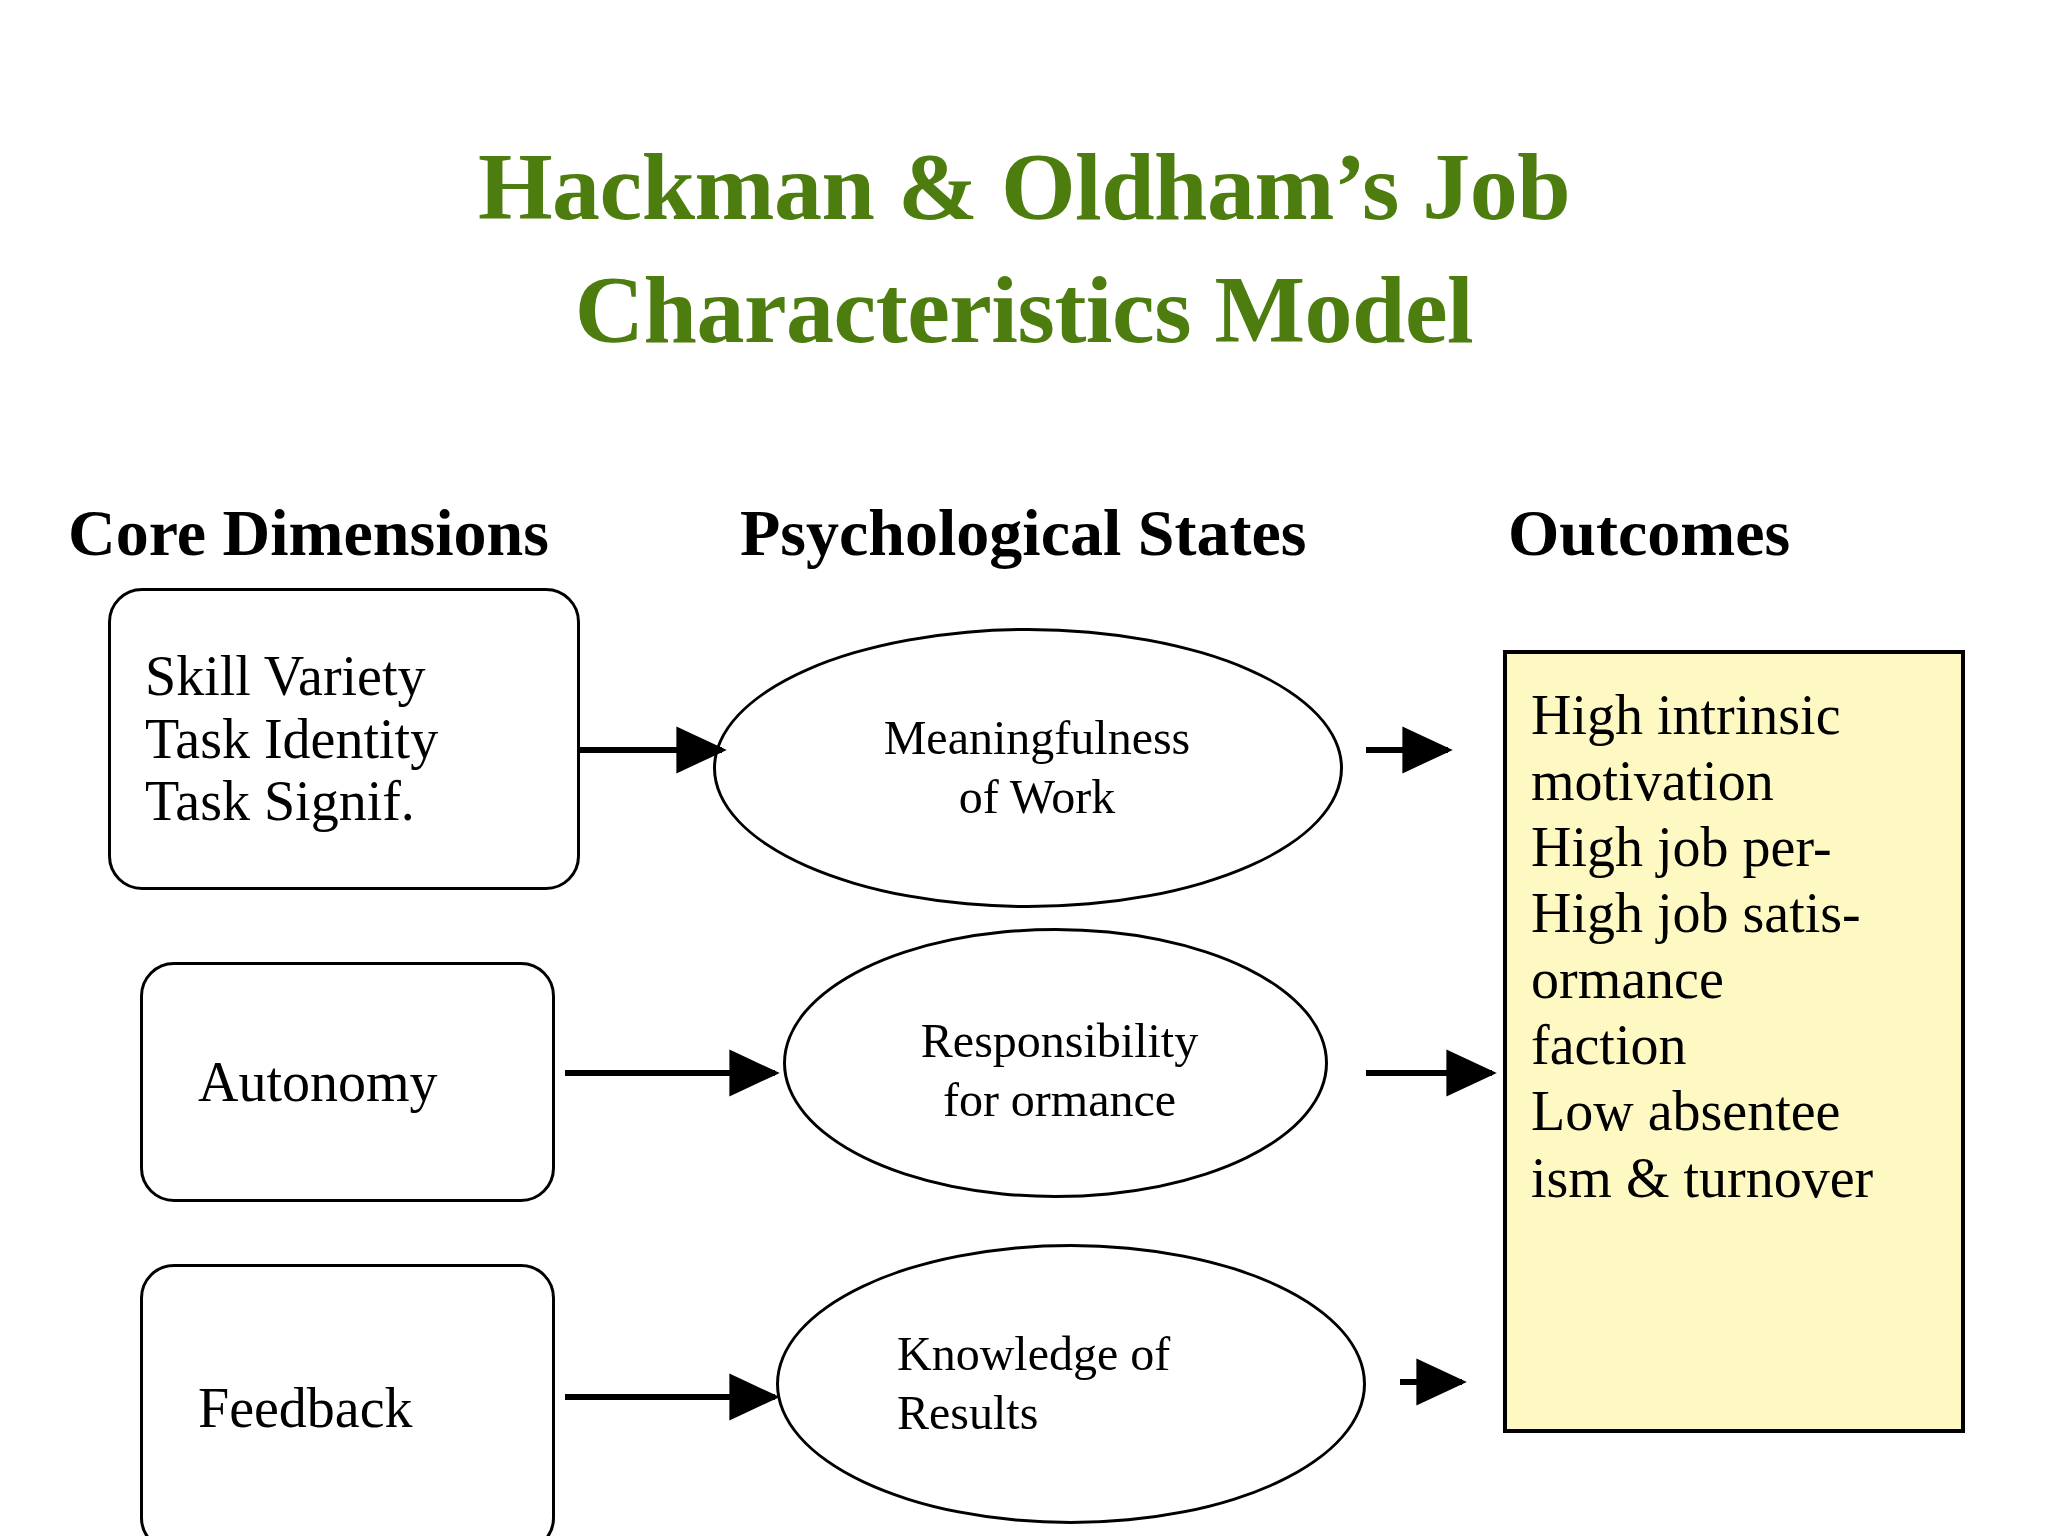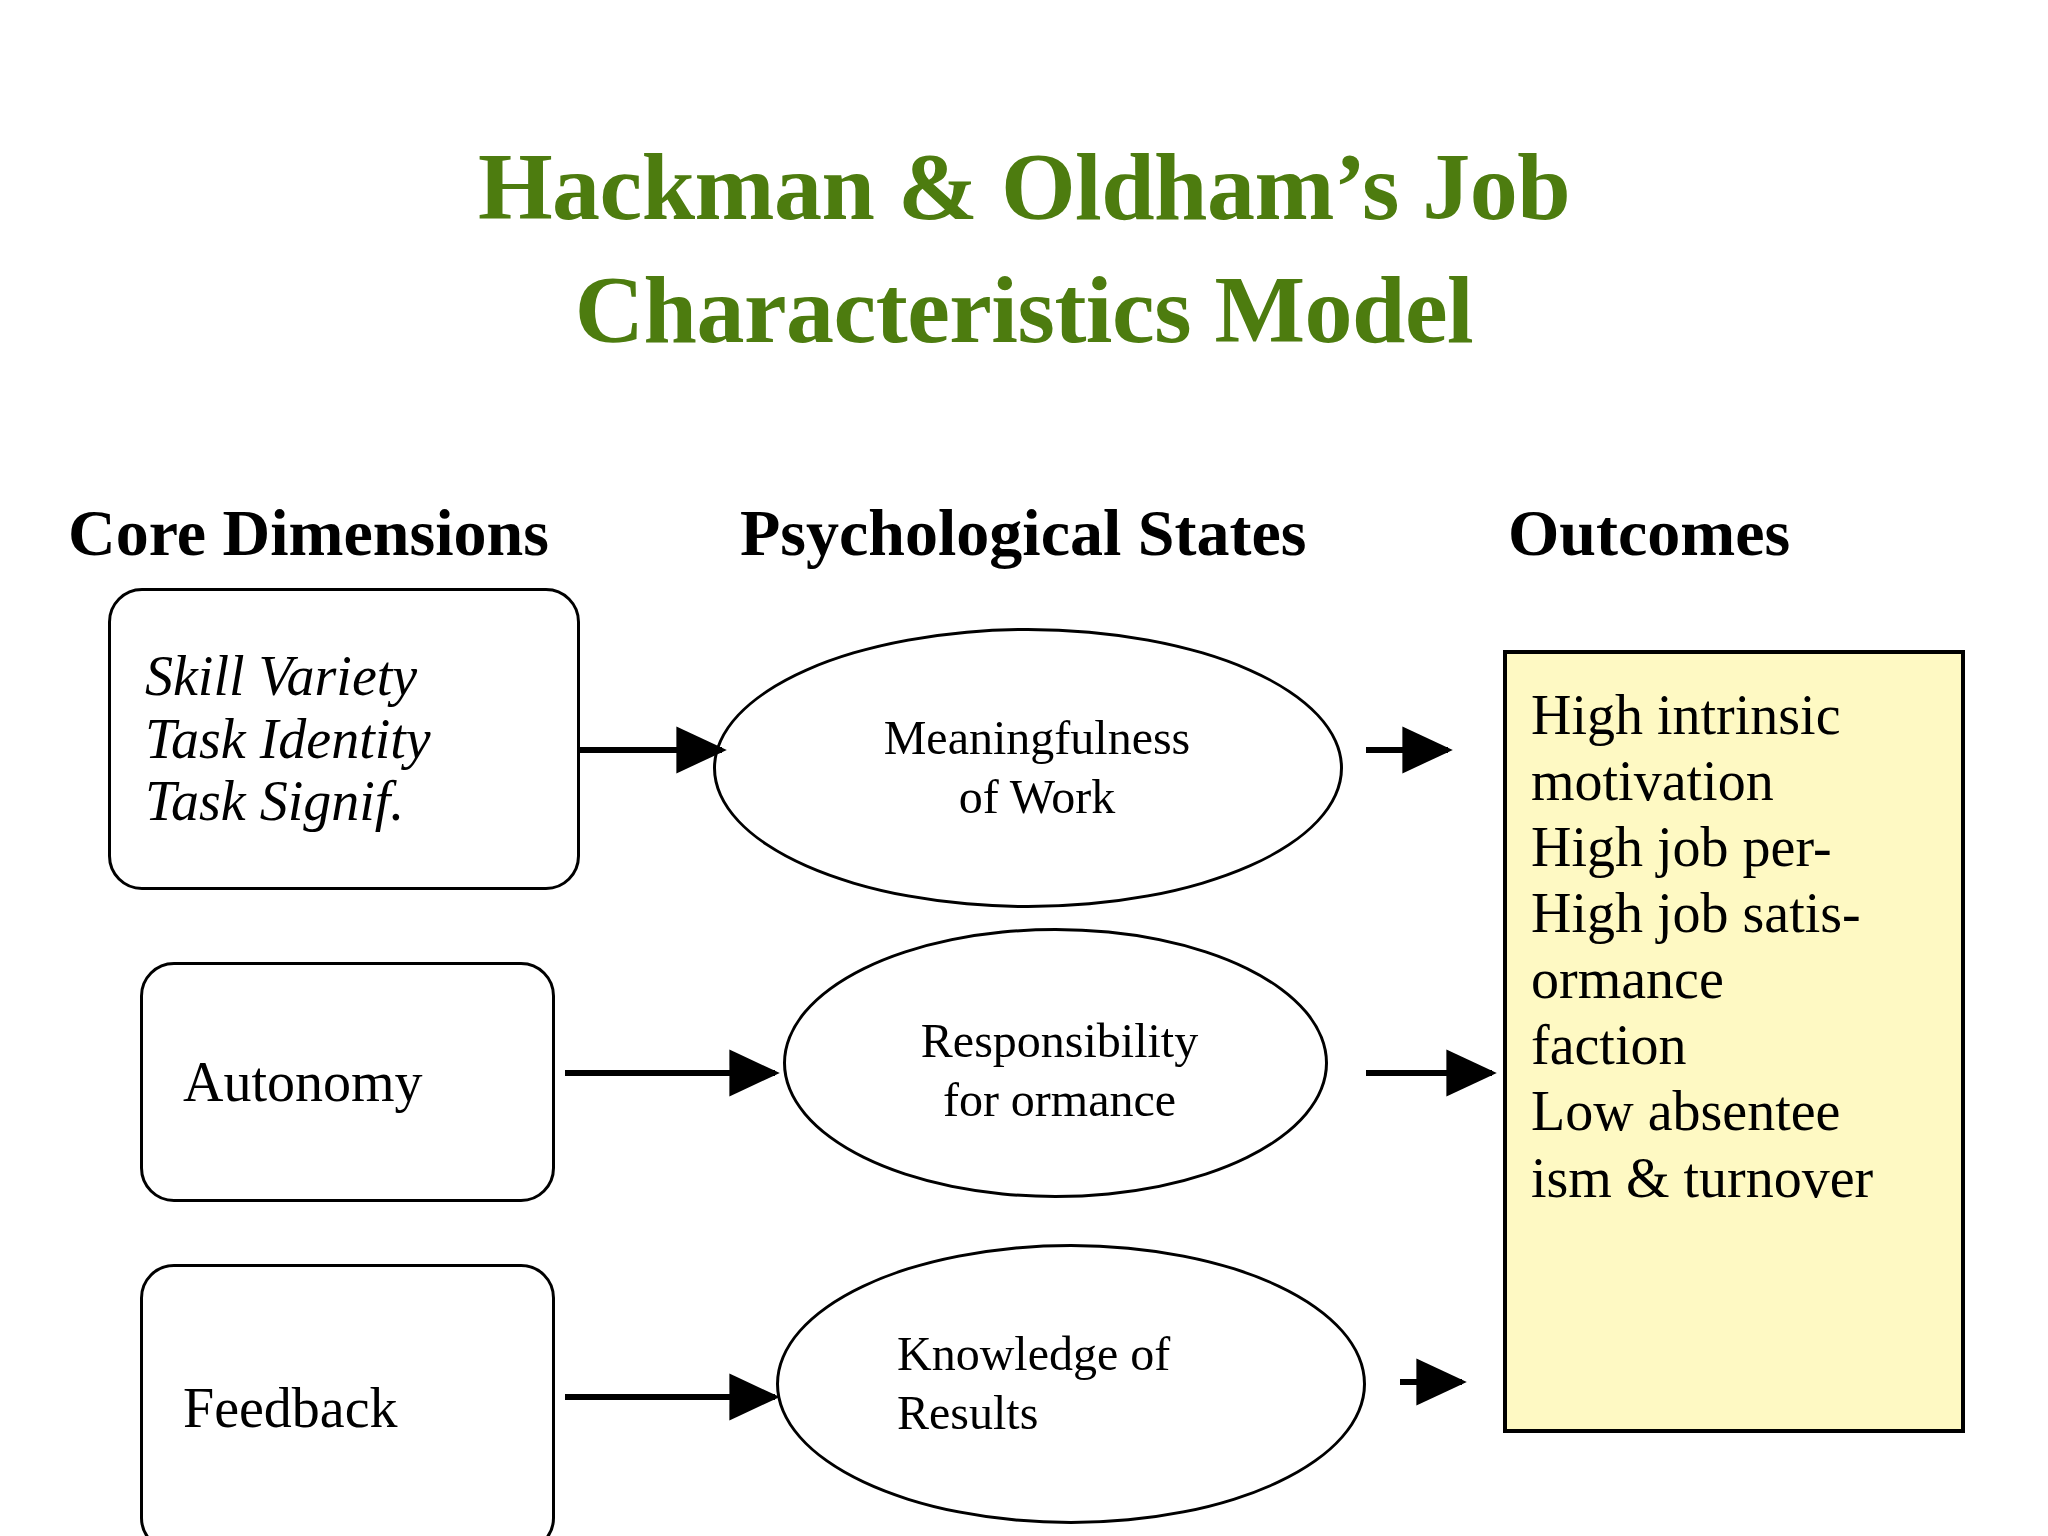--- a/index.html
+++ b/index.html
@@ -59,26 +59,26 @@
     justify-content: center;
   }
   .dim-box .lines {
     padding-left: 34px;
     font-size: 56px;
     line-height: 1.12;
     white-space: nowrap;
   }
   .dim-box .lines span { display: block; }
 
-  #box-core   { left: 108px; top: 588px;  width: 472px;  height: 302px; font-style: italic; }
+  #box-core   { left: 108px; top: 588px;  width: 472px;  height: 302px; }
   #box-auto   { left: 140px; top: 962px;  width: 415px;  height: 240px; }
   #box-feed   { left: 140px; top: 1264px; width: 415px;  height: 288px; }
 
   #box-auto .lines,
-  #box-feed .lines { padding-left: 40px; }
+  #box-feed .lines { padding-left: 55px; }
 
   
   .ellipse {
     position: absolute;
     border: 3px solid #000000;
     border-radius: 50%;
     background: transparent;
     box-sizing: border-box;
     display: flex;
     flex-direction: column;

